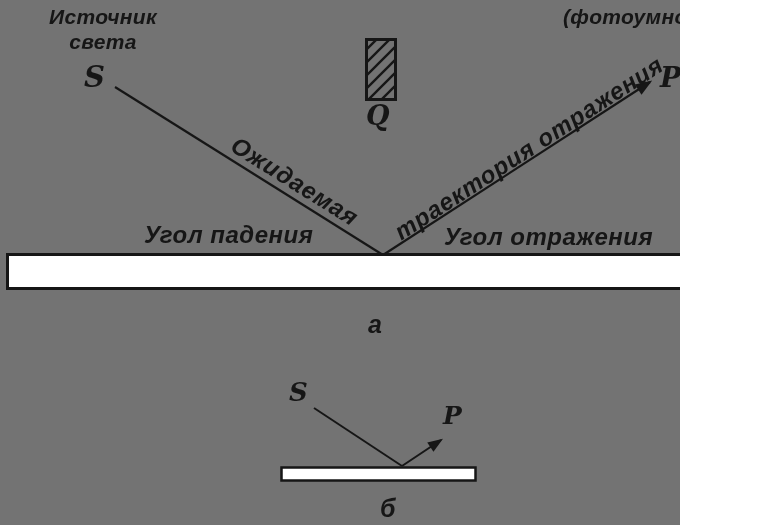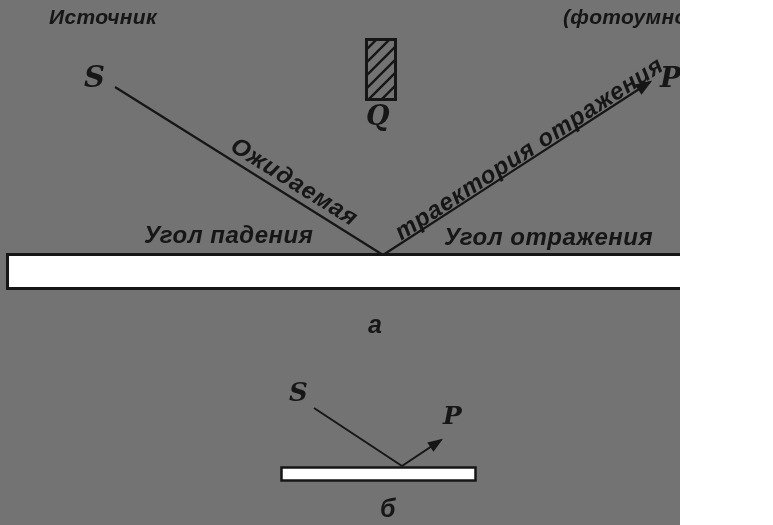--- a/index.html
+++ b/index.html
@@ -99,20 +99,21 @@
 
     <line x1="314" y1="408" x2="402" y2="466" stroke="#161616" stroke-width="2"></line>
 
     <line x1="402" y1="466" x2="441" y2="440" stroke="#161616" stroke-width="2" marker-end="url(#arrow)"></line>
 
     <rect x="281.5" y="467.5" width="194" height="13" fill="#ffffff" stroke="#161616" stroke-width="2.5"></rect>
   </svg>
 
   <div class="lbl toplabel center" id="source-label">
     <div>Источник</div>
+    <div>света</div>
   </div>
 
   <div class="lbl pointlabel" id="s-point-a">S</div>
 
 
   <div class="lbl pointlabel" id="q-point">Q</div>
 
   <div class="lbl toplabel center" id="detector-label">
     <div>(фотоумножитель)</div>
   </div>

